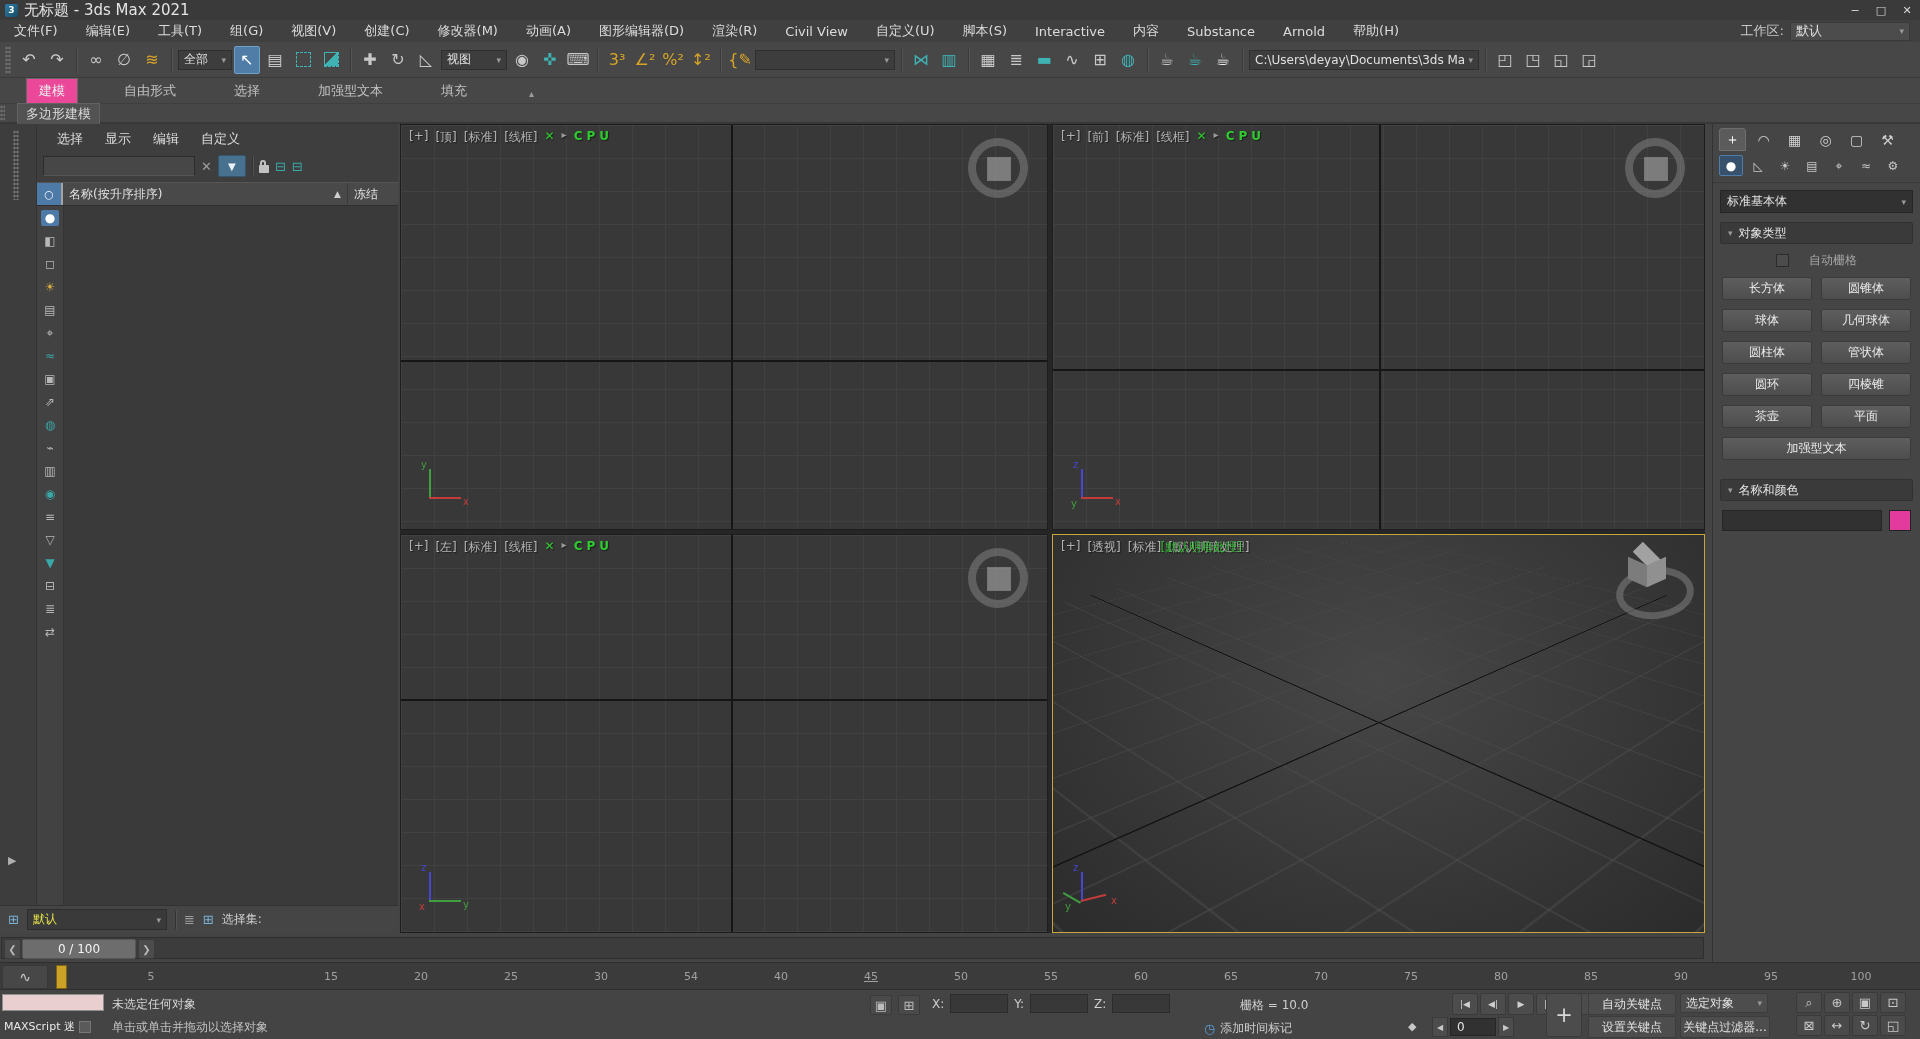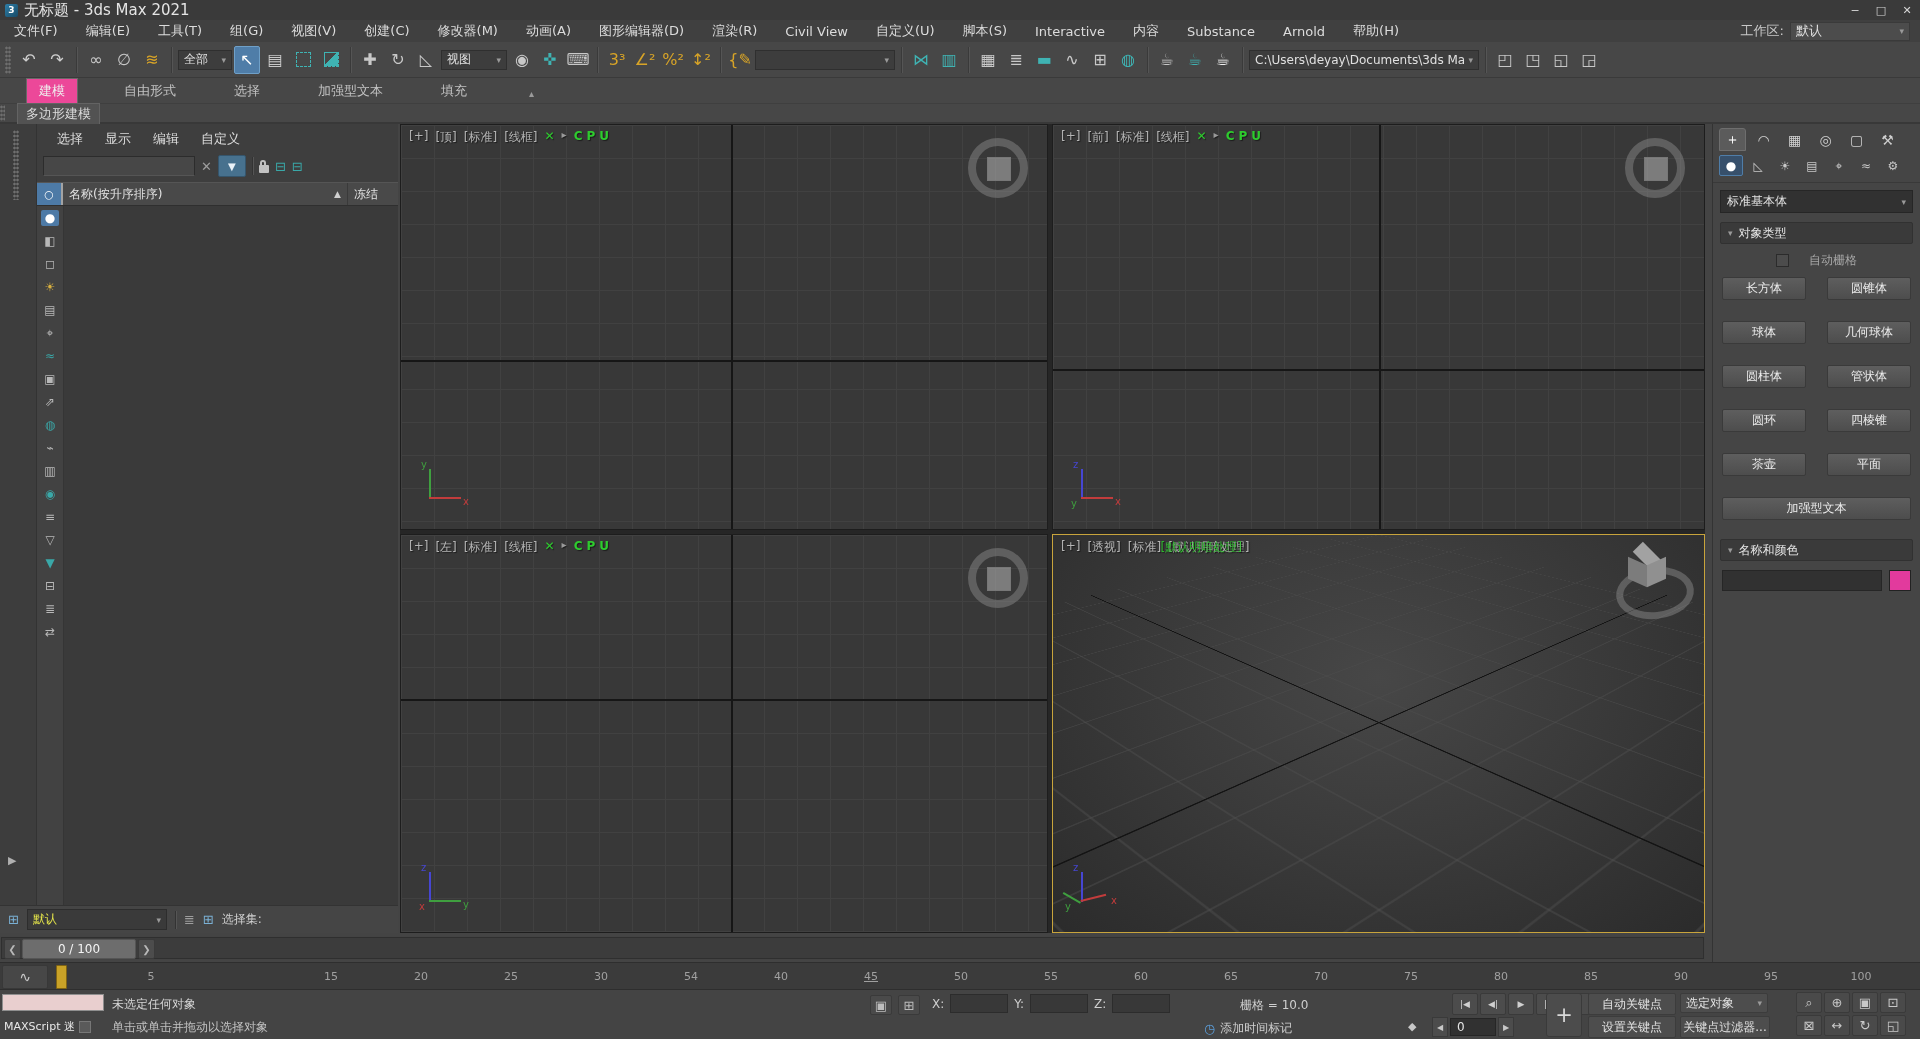--- a/index.html
+++ b/index.html
@@ -104,21 +104,21 @@
   .cp-tab.on{background:#5b5b5b;border:1px solid #6e6e6e;border-radius:3px 3px 0 0;box-sizing:border-box;color:#fff;}
   #cp-cats{display:flex;gap:3px;padding:2px 6px 6px;border-bottom:1px solid #393939;}
   .cp-cat{width:24px;height:21px;display:flex;align-items:center;justify-content:center;color:#c8c8c8;font-size:12px;border-radius:2px;}
   .cp-cat.on{background:#37506b;border:1px solid #4f7da8;box-sizing:border-box;color:#fff;}
   .cp-dd{margin:7px 7px 2px;height:21px;background:#313131;border:1px solid #262626;display:flex;align-items:center;padding:0 6px;color:#e2e2e2;}
   .cp-dd .arr{margin-left:auto;color:#9a9a9a;font-size:9px;}
   .cp-roll-h{margin:9px 7px 0;height:20px;background:#3a3a3a;border:1px solid #313131;border-radius:2px;display:flex;align-items:center;gap:6px;padding:0 7px;color:#e6e6e6;}
   .cp-roll-h .arr{color:#9a9a9a;font-size:9px;}
   #cp-autogrid{display:flex;justify-content:center;align-items:center;gap:20px;padding:8px 0 3px;color:#a6a6a6;}
   .chk{width:11px;height:11px;background:#4c4c4c;border:1px solid #2b2b2b;display:inline-block;}
-  #cp-buttons{display:grid;grid-template-columns:1fr 1fr;gap:21px;padding:5px 9px 10px;}
+  #cp-buttons{display:grid;grid-template-columns:1fr 1fr;gap:9px;padding:5px 9px 10px;}
   .cp-btn{height:21px;background:linear-gradient(#5e5e5e,#4d4d4d);border:1px solid #3a3a3a;border-radius:2px;display:flex;align-items:center;justify-content:center;color:#ececec;}
   .cp-btn.wide{grid-column:1 / span 2;}
   #cp-name-row{display:flex;gap:7px;padding:9px;align-items:center;}
   #cp-name-input{flex:1;height:19px;background:#313131;border:1px solid #262626;}
   #cp-swatch{width:20px;height:19px;border:1px solid #222;}
   
   #timeslider{left:0;top:936px;width:1705px;height:24px;background:#434343;}
   #ts-track{position:absolute;inset:1px;background:#3c3c3c;border:1px solid #2f2f2f;}
   .ts-arrow{position:absolute;top:3px;width:15px;height:18px;display:flex;align-items:center;justify-content:center;color:#b8b8b8;font-size:10px;background:#4c4c4c;border:1px solid #3a3a3a;border-radius:2px;}
   #ts-bubble{position:absolute;left:22px;top:3px;width:112px;height:18px;background:#6d6d6d;border:1px solid #555;border-radius:2px;display:flex;align-items:center;justify-content:center;color:#f4f4f4;}

